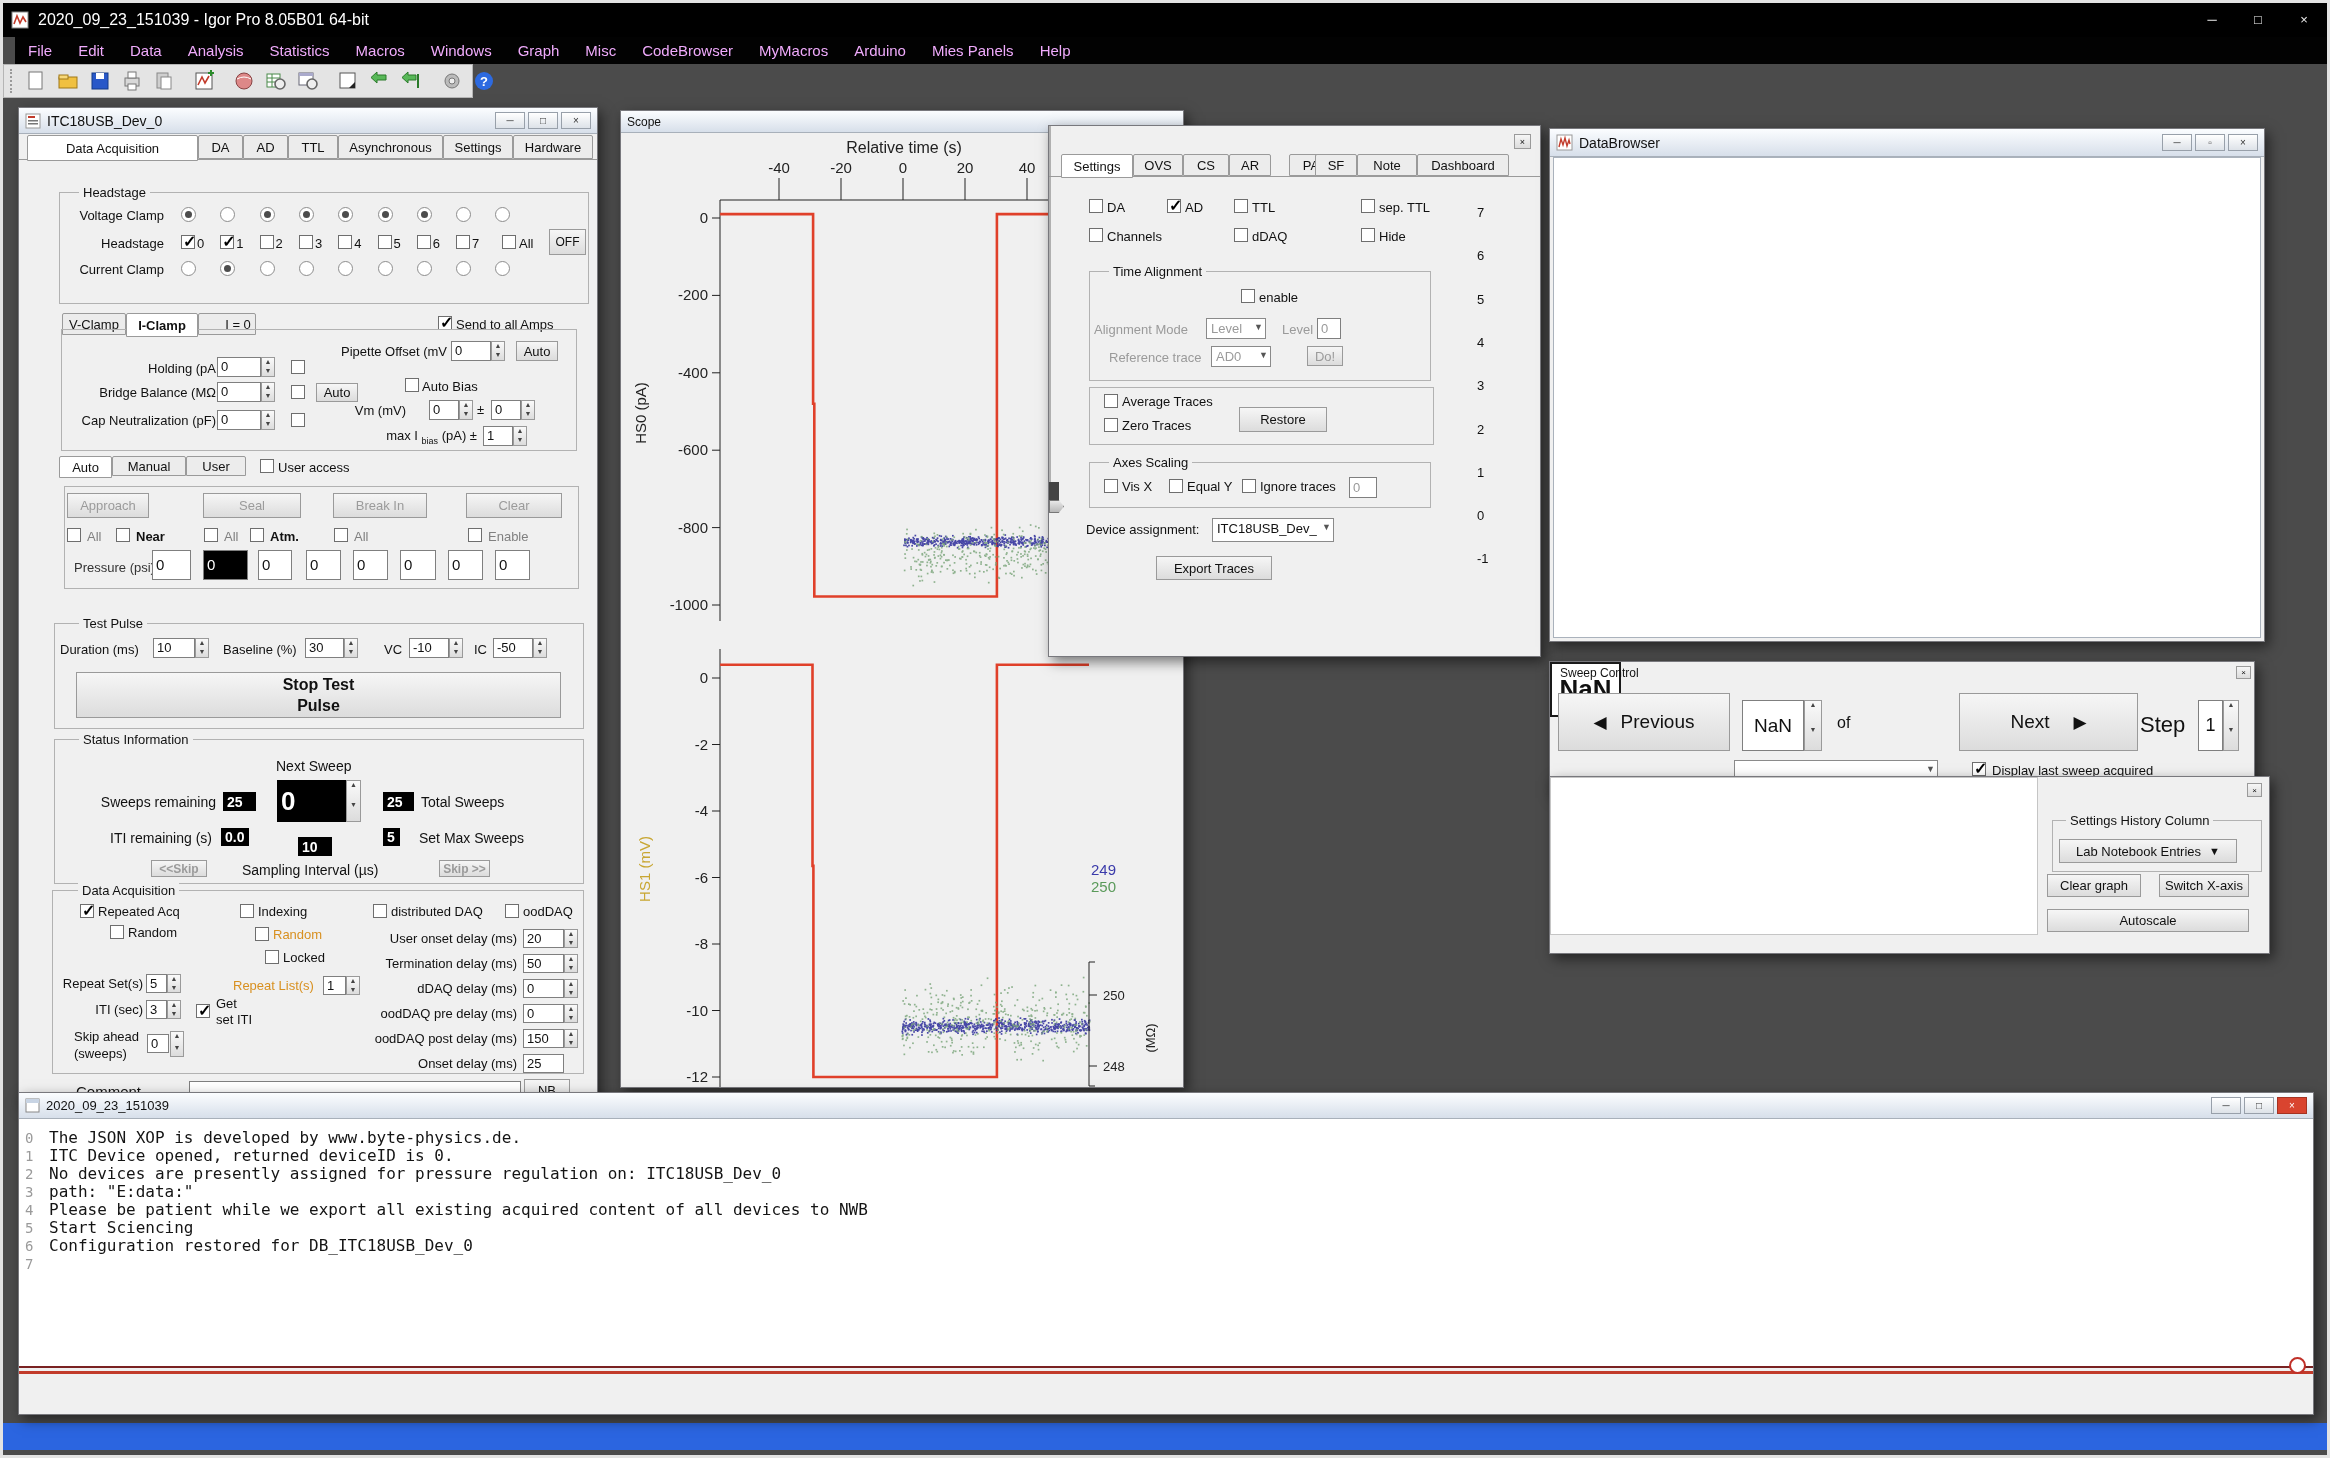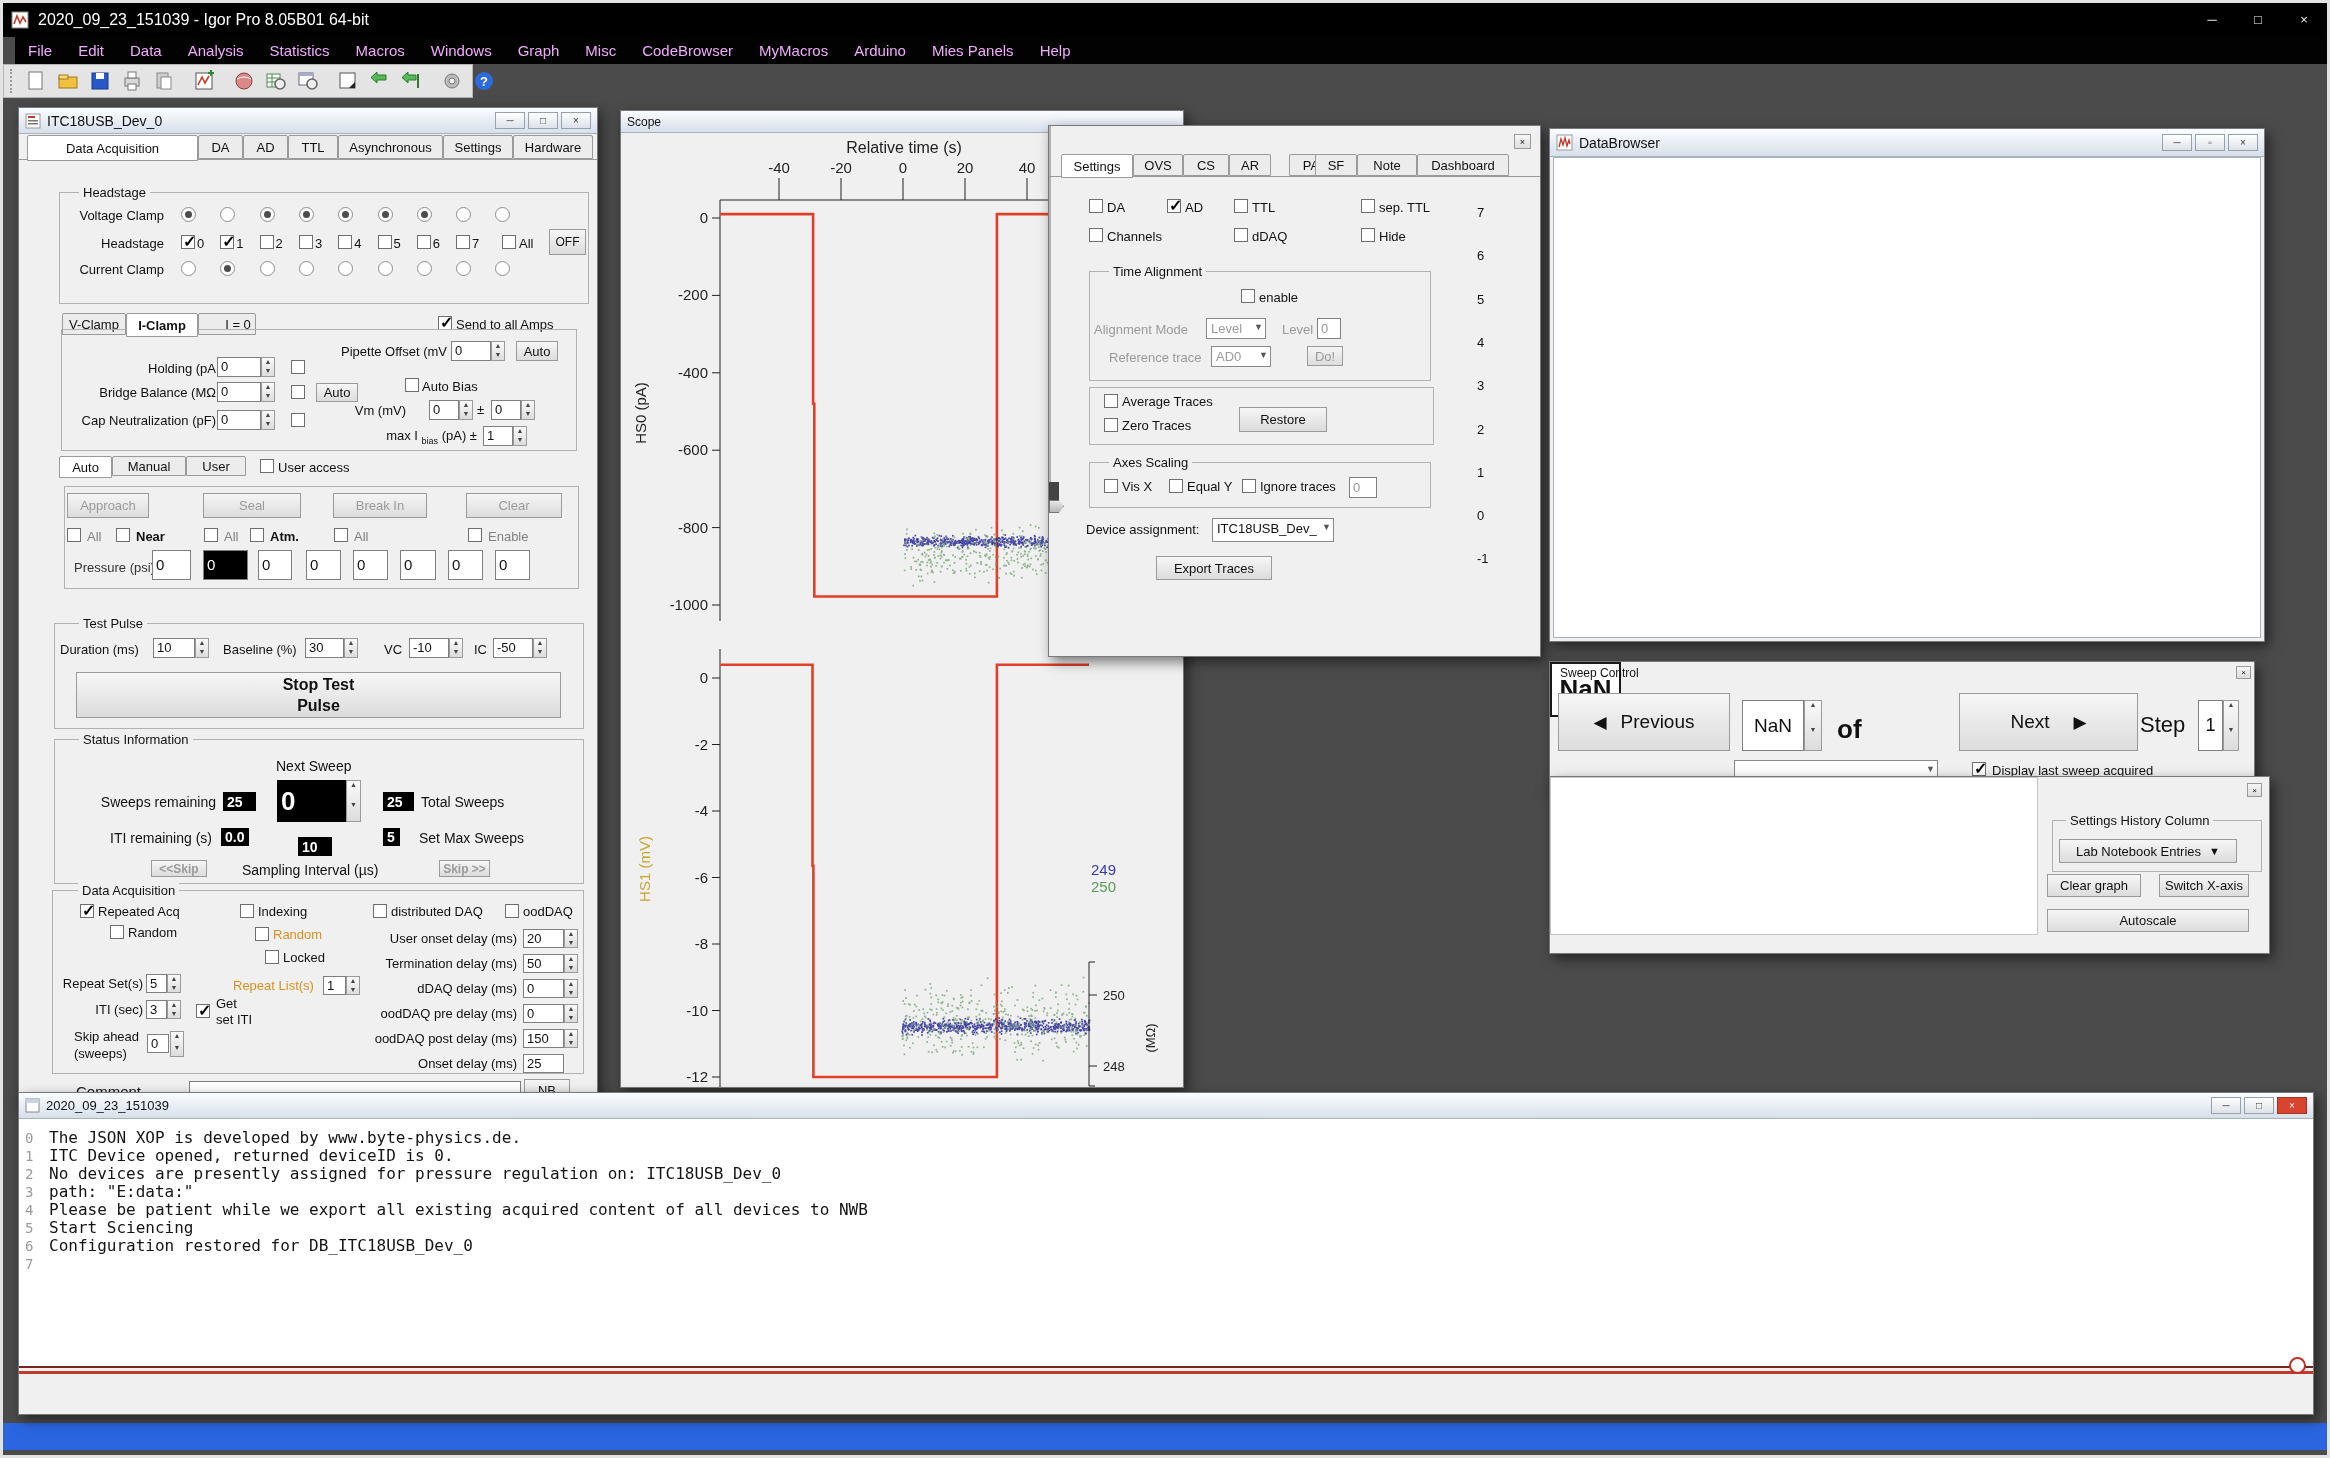--- a/index.html
+++ b/index.html
@@ -2716,21 +2716,21 @@
       <div class="btn" style="left: 686px; top: 4px; width: 15px; height: 13px; font-size: 8px;">×</div>
       <div class="btn" style="left: 8px; top: 31px; width: 172px; height: 58px; font-size: 19px; gap: 14px;">
         <span style="font-size: 17px;">◀</span>
         <span>Previous</span>
       </div>
       <div class="fld" style="left: 192px; top: 38px; width: 62px; height: 51px; line-height: 49px; font-size: 19px; text-align: center;">NaN</div>
       <div class="stp" style="left: 254px; top: 38px; width: 18px; height: 51px;">
         <div>▲</div>
         <div>▼</div>
       </div>
-      <div class="lb" style="left: 287px; top: 52px; font-size: 26px; font-weight: bold;">of</div>
+      <div class="lb" style="left: 287px; top: 52px; font-size: 16px; font-weight: normal;">of</div>
       <div style="left: 321px; top: 36px; width: 71px; height: 55px; background: rgb(255, 255, 255); border: 2px solid rgb(26, 26, 26); font-size: 26px; font-weight: bold; display: flex; align-items: center; justify-content: center;">NaN</div>
       <div class="btn" style="left: 409px; top: 31px; width: 179px; height: 58px; font-size: 19px; gap: 24px;">
         <span>Next</span>
         <span style="font-size: 17px;">▶</span>
       </div>
       <div class="lb" style="left: 590px; top: 50px; font-size: 22px;">Step</div>
       <div class="fld" style="left: 648px; top: 38px; width: 25px; height: 51px; line-height: 49px; font-size: 18px; text-align: center;">1</div>
       <div class="stp" style="left: 673px; top: 38px; width: 16px; height: 51px;">
         <div>▲</div>
         <div>▼</div>

